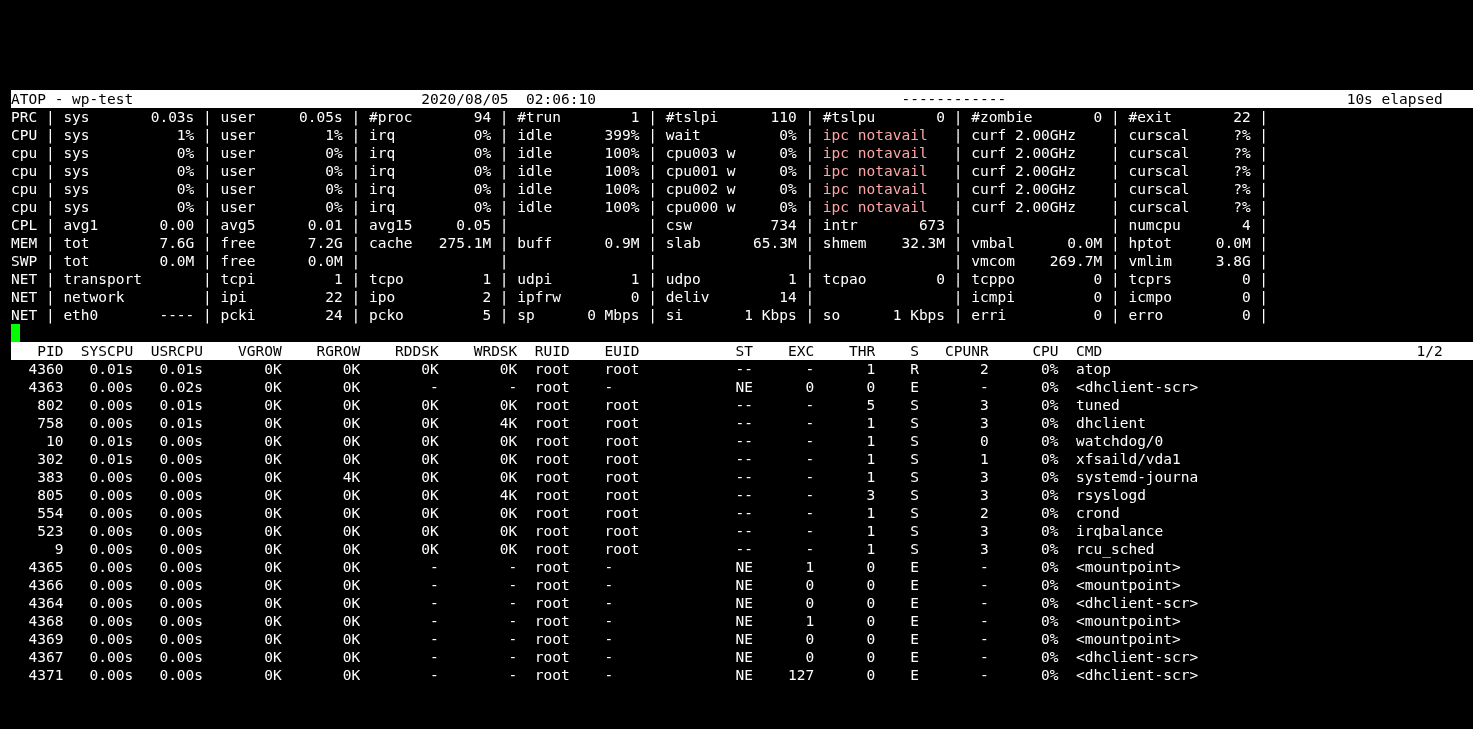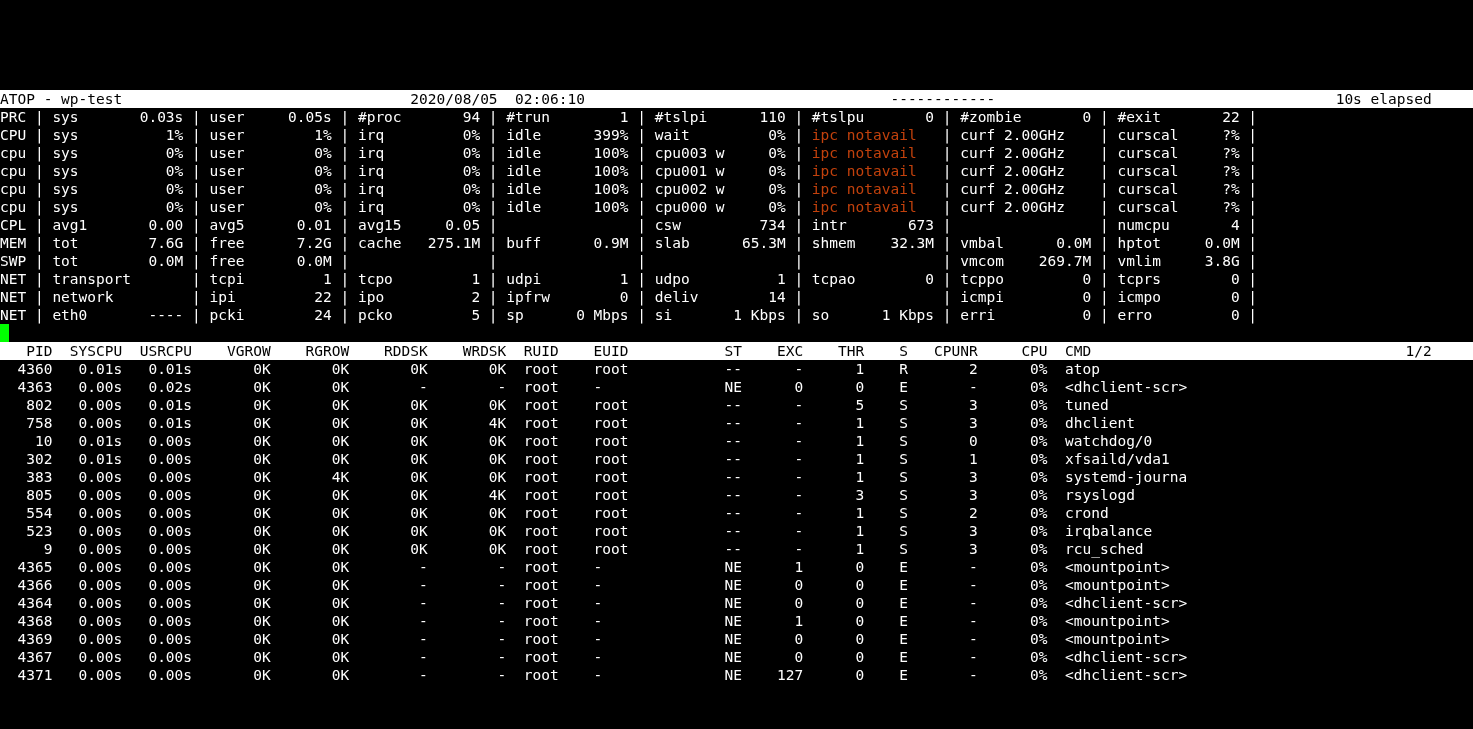--- a/index.html
+++ b/index.html
@@ -6,23 +6,23 @@
     margin:0;padding:0;
     background:#000;
     color:#fff;
     font-family:"DejaVu Sans Mono","Courier New",monospace;
     font-size:14.5px;
     line-height:18px;
     white-space:pre;
     width:1473px;
   }
   .inv{background:#fff;color:#000;}
-  .grn{color:#c2410c;}
+  .grn{color:#fca5a5;}
   .cursor{background:#00ff00;color:#000;display:inline-block;width:9px;height:18px;vertical-align:bottom;}
-  #screen{display:block;}
+  #screen{display:block;padding-left:11px;}
   .row{display:block;height:18px;}
 </style>
 </head>
 <body>
 
 
 
 <div id="screen"><span class="row inv">ATOP - wp-test                                 2020/08/05  02:06:10                                   ------------                                       10s elapsed</span><span class="row">PRC | sys       0.03s | user     0.05s | #proc       94 | #trun        1 | #tslpi      110 | #tslpu       0 | #zombie       0 | #exit       22 |</span><span class="row">CPU | sys          1% | user        1% | irq         0% | idle      399% | wait         0% |<span class="grn"> ipc notavail  </span> | curf 2.00GHz    | curscal     ?% |</span><span class="row">cpu | sys          0% | user        0% | irq         0% | idle      100% | cpu003 w     0% |<span class="grn"> ipc notavail  </span> | curf 2.00GHz    | curscal     ?% |</span><span class="row">cpu | sys          0% | user        0% | irq         0% | idle      100% | cpu001 w     0% |<span class="grn"> ipc notavail  </span> | curf 2.00GHz    | curscal     ?% |</span><span class="row">cpu | sys          0% | user        0% | irq         0% | idle      100% | cpu002 w     0% |<span class="grn"> ipc notavail  </span> | curf 2.00GHz    | curscal     ?% |</span><span class="row">cpu | sys          0% | user        0% | irq         0% | idle      100% | cpu000 w     0% |<span class="grn"> ipc notavail  </span> | curf 2.00GHz    | curscal     ?% |</span><span class="row">CPL | avg1       0.00 | avg5      0.01 | avg15     0.05 |                | csw         734 | intr       673 |                 | numcpu       4 |</span><span class="row">MEM | tot        7.6G | free      7.2G | cache   275.1M | buff      0.9M | slab      65.3M | shmem    32.3M | vmbal      0.0M | hptot     0.0M |</span><span class="row">SWP | tot        0.0M | free      0.0M |                |                |                 |                | vmcom    269.7M | vmlim     3.8G |</span><span class="row">NET | transport       | tcpi         1 | tcpo         1 | udpi         1 | udpo          1 | tcpao        0 | tcppo         0 | tcprs        0 |</span><span class="row">NET | network         | ipi         22 | ipo          2 | ipfrw        0 | deliv        14 |                | icmpi         0 | icmpo        0 |</span><span class="row">NET | eth0       ---- | pcki        24 | pcko         5 | sp      0 Mbps | si       1 Kbps | so      1 Kbps | erri          0 | erro         0 |</span><span class="row"><span class="cursor"> </span></span><span class="row inv">   PID  SYSCPU  USRCPU    VGROW    RGROW    RDDSK    WRDSK  RUID    EUID           ST    EXC    THR    S   CPUNR     CPU  CMD                                    1/2</span><span class="row">  4360   0.01s   0.01s       0K       0K       0K       0K  root    root           --      -      1    R       2      0%  atop</span><span class="row">  4363   0.00s   0.02s       0K       0K        -        -  root    -              NE      0      0    E       -      0%  &lt;dhclient-scr&gt;</span><span class="row">   802   0.00s   0.01s       0K       0K       0K       0K  root    root           --      -      5    S       3      0%  tuned</span><span class="row">   758   0.00s   0.01s       0K       0K       0K       4K  root    root           --      -      1    S       3      0%  dhclient</span><span class="row">    10   0.01s   0.00s       0K       0K       0K       0K  root    root           --      -      1    S       0      0%  watchdog/0</span><span class="row">   302   0.01s   0.00s       0K       0K       0K       0K  root    root           --      -      1    S       1      0%  xfsaild/vda1</span><span class="row">   383   0.00s   0.00s       0K       4K       0K       0K  root    root           --      -      1    S       3      0%  systemd-journa</span><span class="row">   805   0.00s   0.00s       0K       0K       0K       4K  root    root           --      -      3    S       3      0%  rsyslogd</span><span class="row">   554   0.00s   0.00s       0K       0K       0K       0K  root    root           --      -      1    S       2      0%  crond</span><span class="row">   523   0.00s   0.00s       0K       0K       0K       0K  root    root           --      -      1    S       3      0%  irqbalance</span><span class="row">     9   0.00s   0.00s       0K       0K       0K       0K  root    root           --      -      1    S       3      0%  rcu_sched</span><span class="row">  4365   0.00s   0.00s       0K       0K        -        -  root    -              NE      1      0    E       -      0%  &lt;mountpoint&gt;</span><span class="row">  4366   0.00s   0.00s       0K       0K        -        -  root    -              NE      0      0    E       -      0%  &lt;mountpoint&gt;</span><span class="row">  4364   0.00s   0.00s       0K       0K        -        -  root    -              NE      0      0    E       -      0%  &lt;dhclient-scr&gt;</span><span class="row">  4368   0.00s   0.00s       0K       0K        -        -  root    -              NE      1      0    E       -      0%  &lt;mountpoint&gt;</span><span class="row">  4369   0.00s   0.00s       0K       0K        -        -  root    -              NE      0      0    E       -      0%  &lt;mountpoint&gt;</span><span class="row">  4367   0.00s   0.00s       0K       0K        -        -  root    -              NE      0      0    E       -      0%  &lt;dhclient-scr&gt;</span><span class="row">  4371   0.00s   0.00s       0K       0K        -        -  root    -              NE    127      0    E       -      0%  &lt;dhclient-scr&gt;</span></div>
 
 

